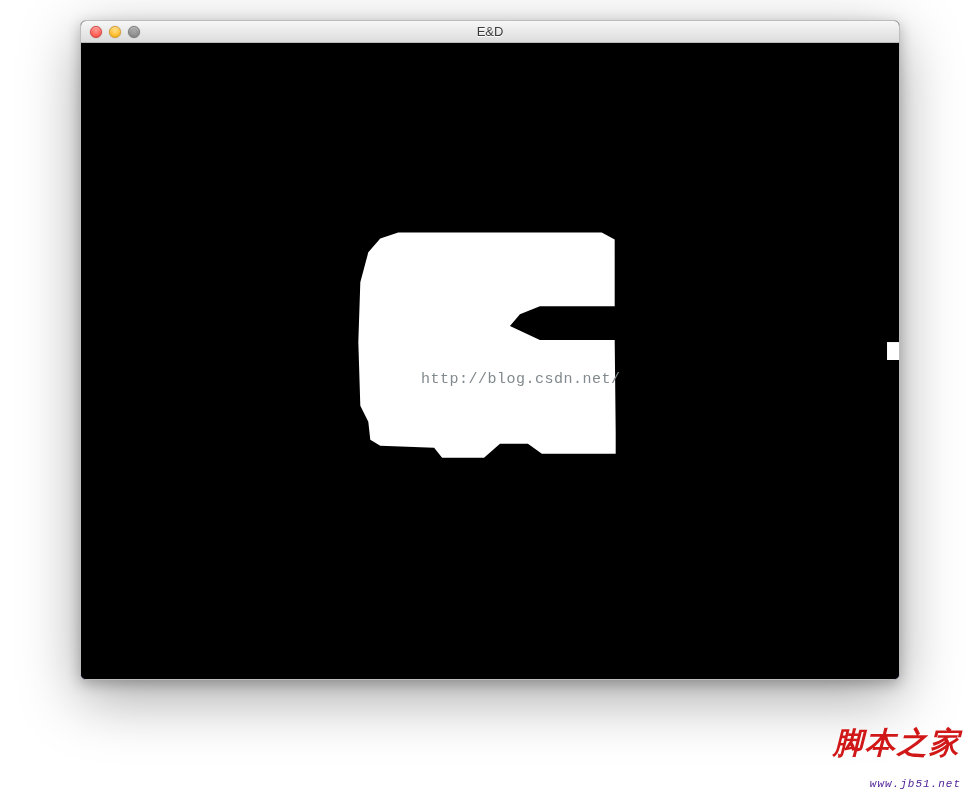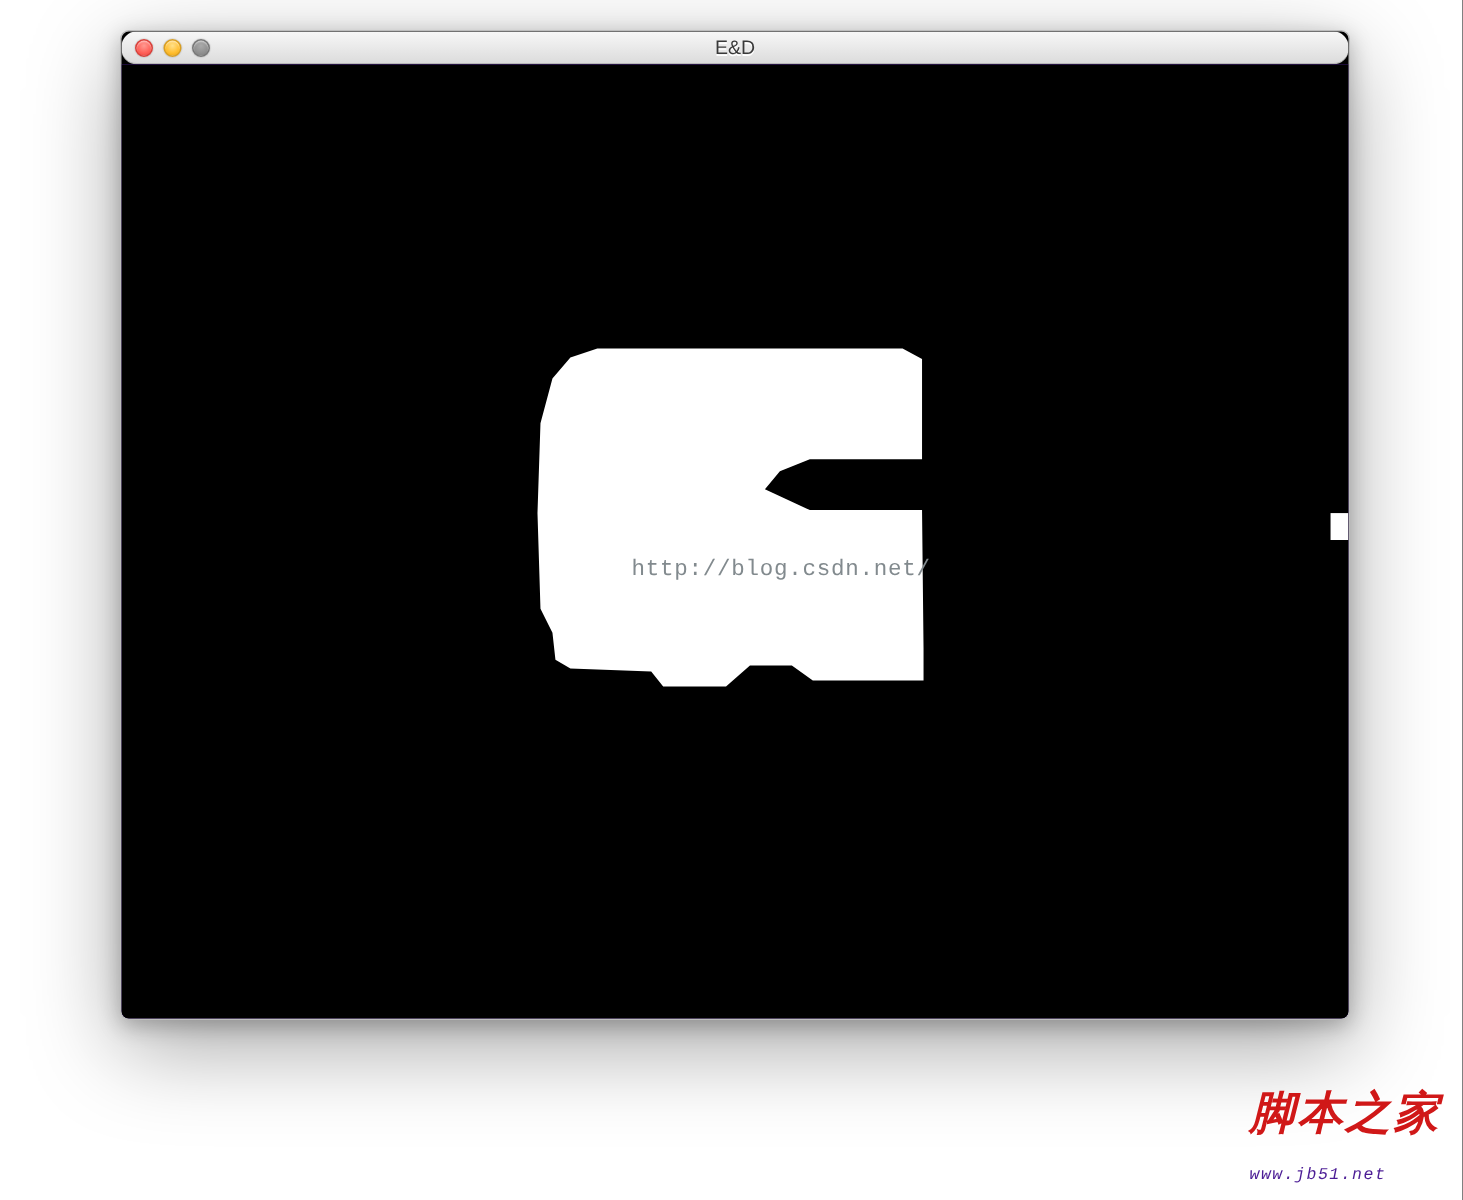--- a/index.html
+++ b/index.html
@@ -23,21 +23,20 @@
     overflow: hidden;
     border: 1px solid #bdbdbd;
   }
   .titlebar {
     height: 22px;
     background: linear-gradient(to bottom, #f7f7f7 0%, #ebebeb 45%, #dcdcdc 100%);
     border-bottom: 1px solid #b9b9b9;
     display: flex;
     align-items: center;
     position: relative;
-    border-radius: 10px;
   }
   .traffic-lights {
     display: flex;
     gap: 7px;
     position: absolute;
     left: 9px;
     top: 5px;
   }
   .light {
     width: 12px;
@@ -73,20 +72,21 @@
     font-family: "Courier New", monospace;
     font-size: 15px;
     color: #828a8e;
     letter-spacing: 0.5px;
     user-select: none;
   }
   .site-watermark {
     position: absolute;
     right: 14px;
     bottom: 10px;
+    text-align: right;
     user-select: none;
   }
   .site-watermark .cn {
     font-family: "KaiTi","STKaiti","楷体",serif;
     font-size: 30px;
     font-style: italic;
     font-weight: 700;
     color: #d01818;
     letter-spacing: 2px;
     line-height: 1;

